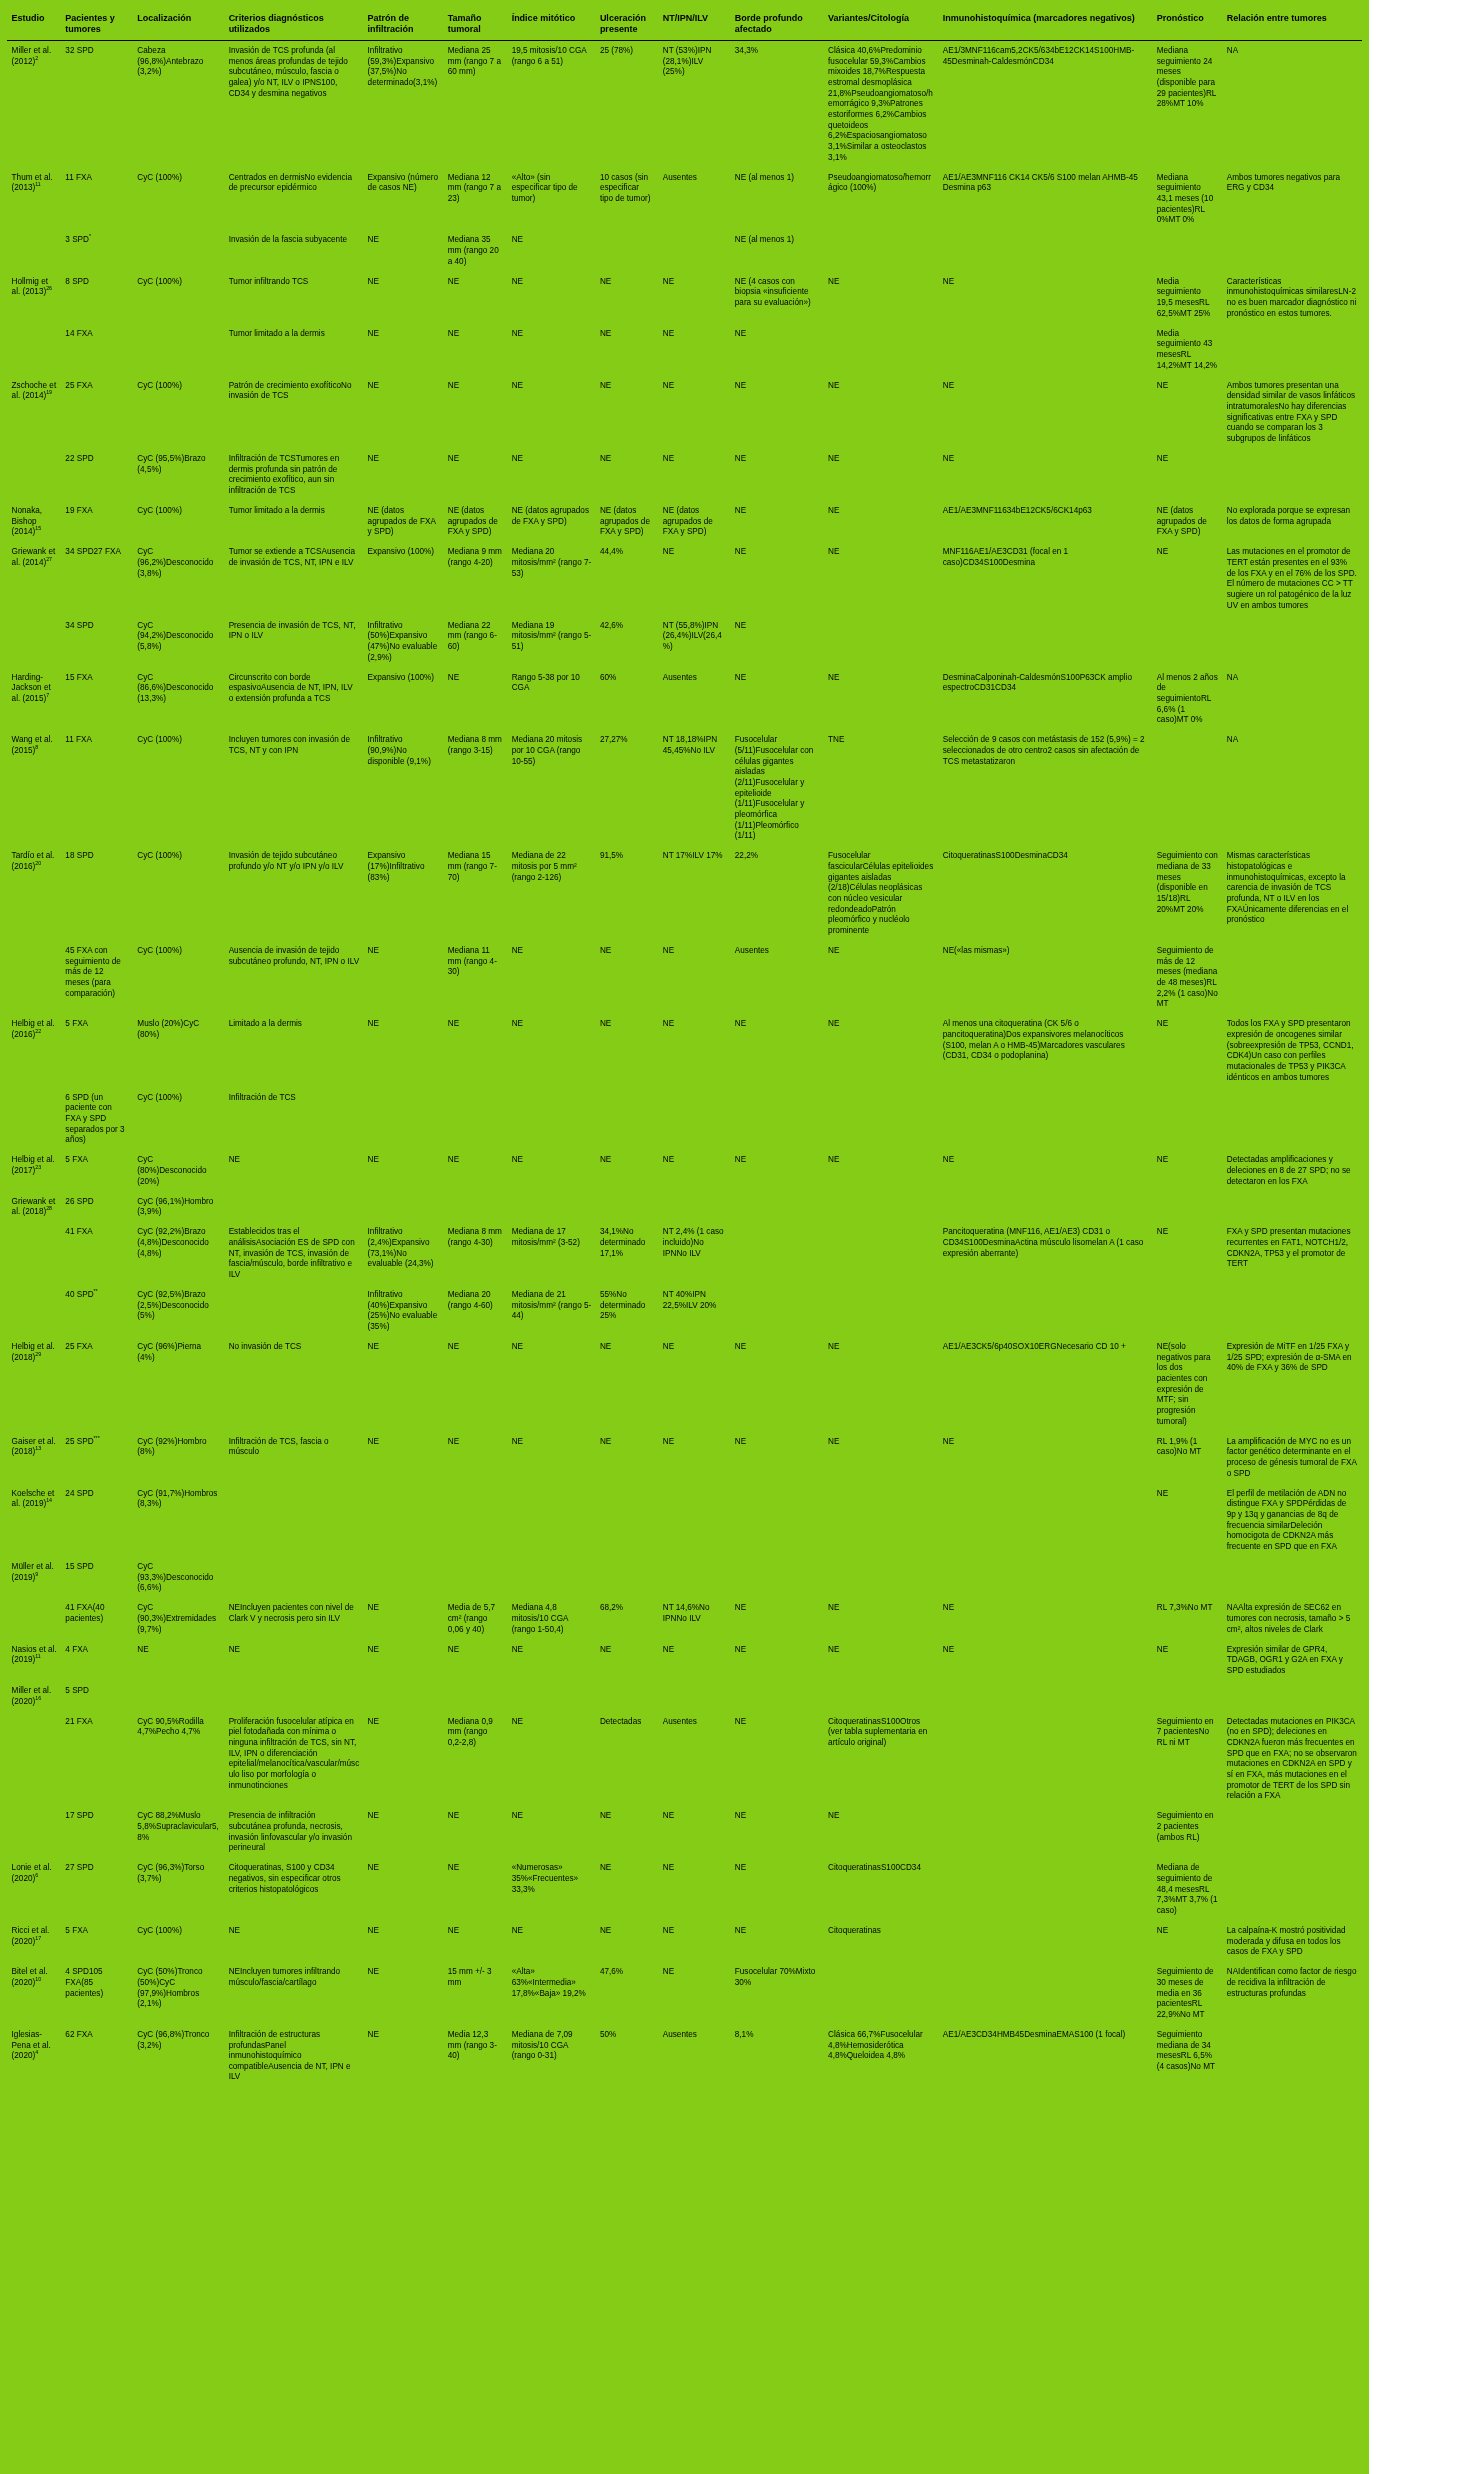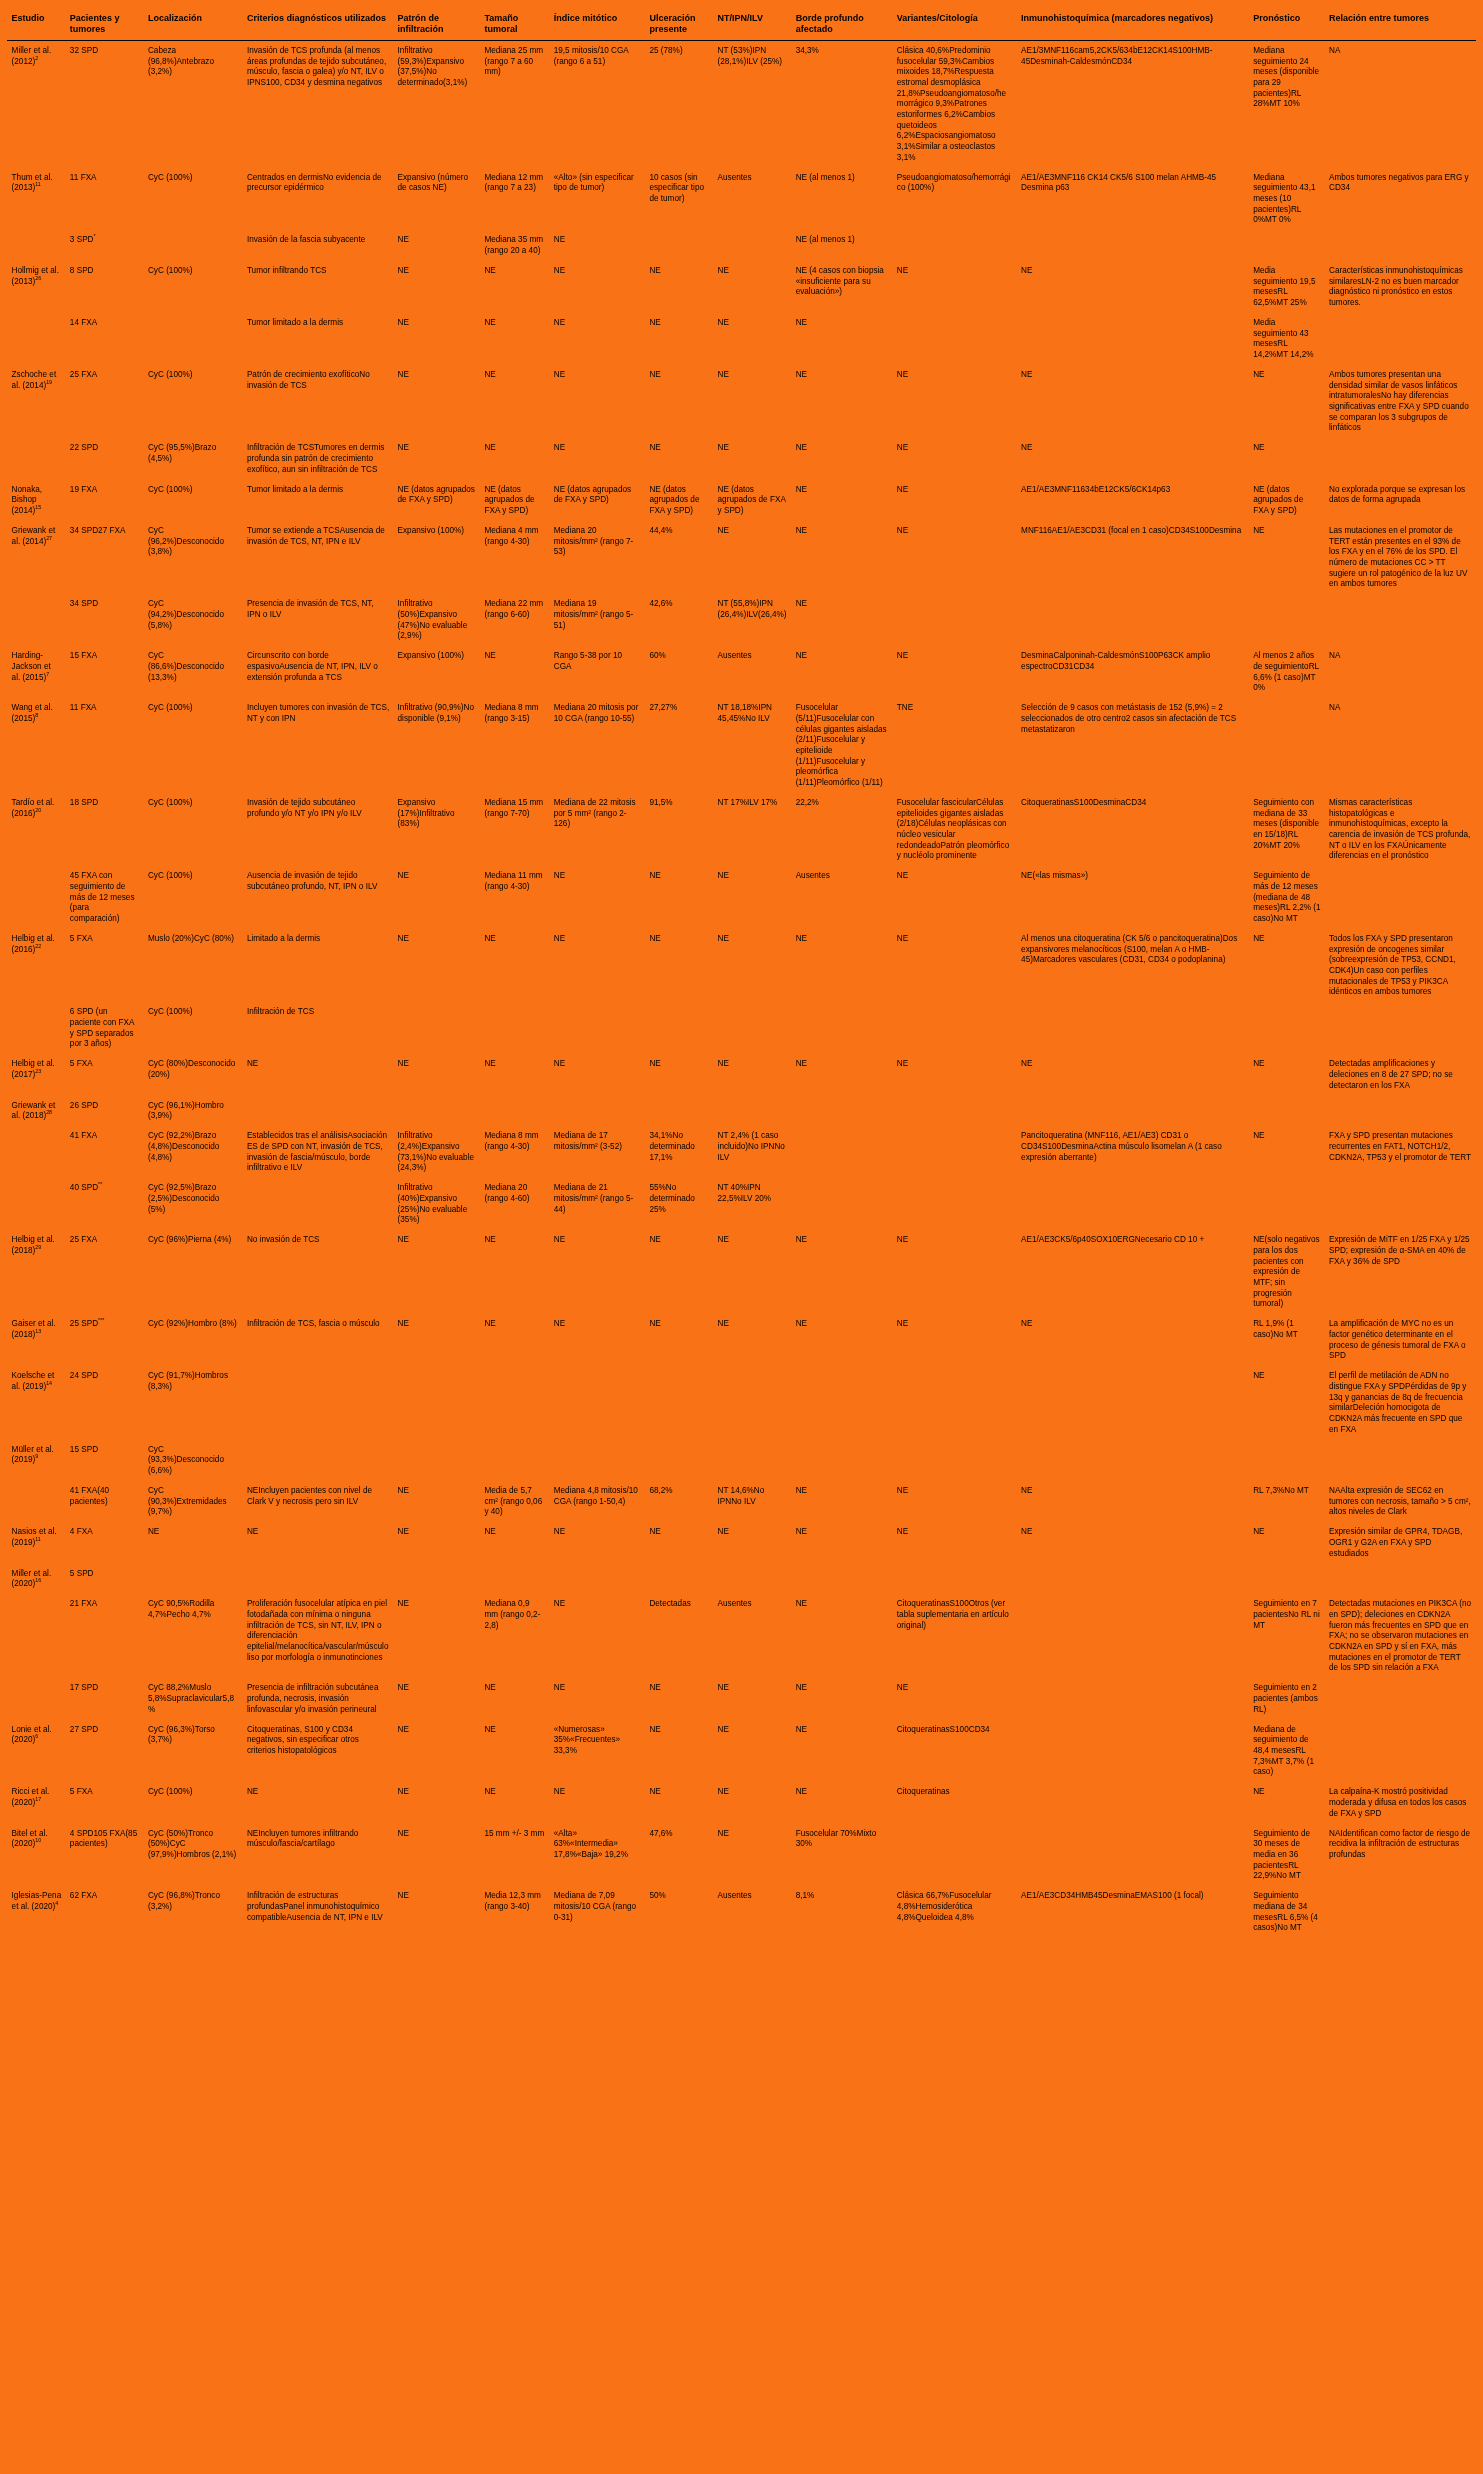--- a/index.html
+++ b/index.html
@@ -5,25 +5,25 @@
   html, body {
     margin: 0;
     padding: 0;
     background: #ffffff;
   }
   body {
     font-family: "Liberation Sans", sans-serif;
     color: #000000;
   }
   .page {
-    width: 1483px;
+    width: 1369px;
     min-height: 2475px;
     box-sizing: border-box;
     padding: 9.5px 7.4px 21px 7.4px;
-    background: #f97316;
+    background: #84cc16;
   }
   table.datatable {
     border-collapse: collapse;
     width: 100%;
     table-layout: fixed;
   }
   table.datatable thead th {
     font-size: 9px;
     font-weight: bold;
     text-align: left;
@@ -234,21 +234,21 @@
           <td>AE1/AE3MNF11634bE12CK5/6CK14p63</td>
           <td>NE (datos agrupados de FXA y SPD)</td>
           <td>No explorada porque se expresan los datos de forma agrupada</td>
         </tr>
         <tr class="rowline">
           <td>Griewank et al. (2014)<sup>27</sup></td>
           <td>34 SPD27 FXA</td>
           <td>CyC (96,2%)Desconocido (3,8%)</td>
           <td>Tumor se extiende a TCSAusencia de invasión de TCS, NT, IPN e ILV</td>
           <td>Expansivo (100%)</td>
-          <td>Mediana 4 mm (rango 4-30)</td>
+          <td>Mediana 9 mm (rango 4-20)</td>
           <td>Mediana 20 mitosis/mm² (rango 7-53)</td>
           <td>44,4%</td>
           <td>NE</td>
           <td>NE</td>
           <td>NE</td>
           <td>MNF116AE1/AE3CD31 (focal en 1 caso)CD34S100Desmina</td>
           <td>NE</td>
           <td>Las mutaciones en el promotor de TERT están presentes en el 93% de los FXA y en el 76% de los SPD. El número de mutaciones CC &gt; TT sugiere un rol patogénico de la luz UV en ambos tumores</td>
         </tr>
         <tr class="rowline">

